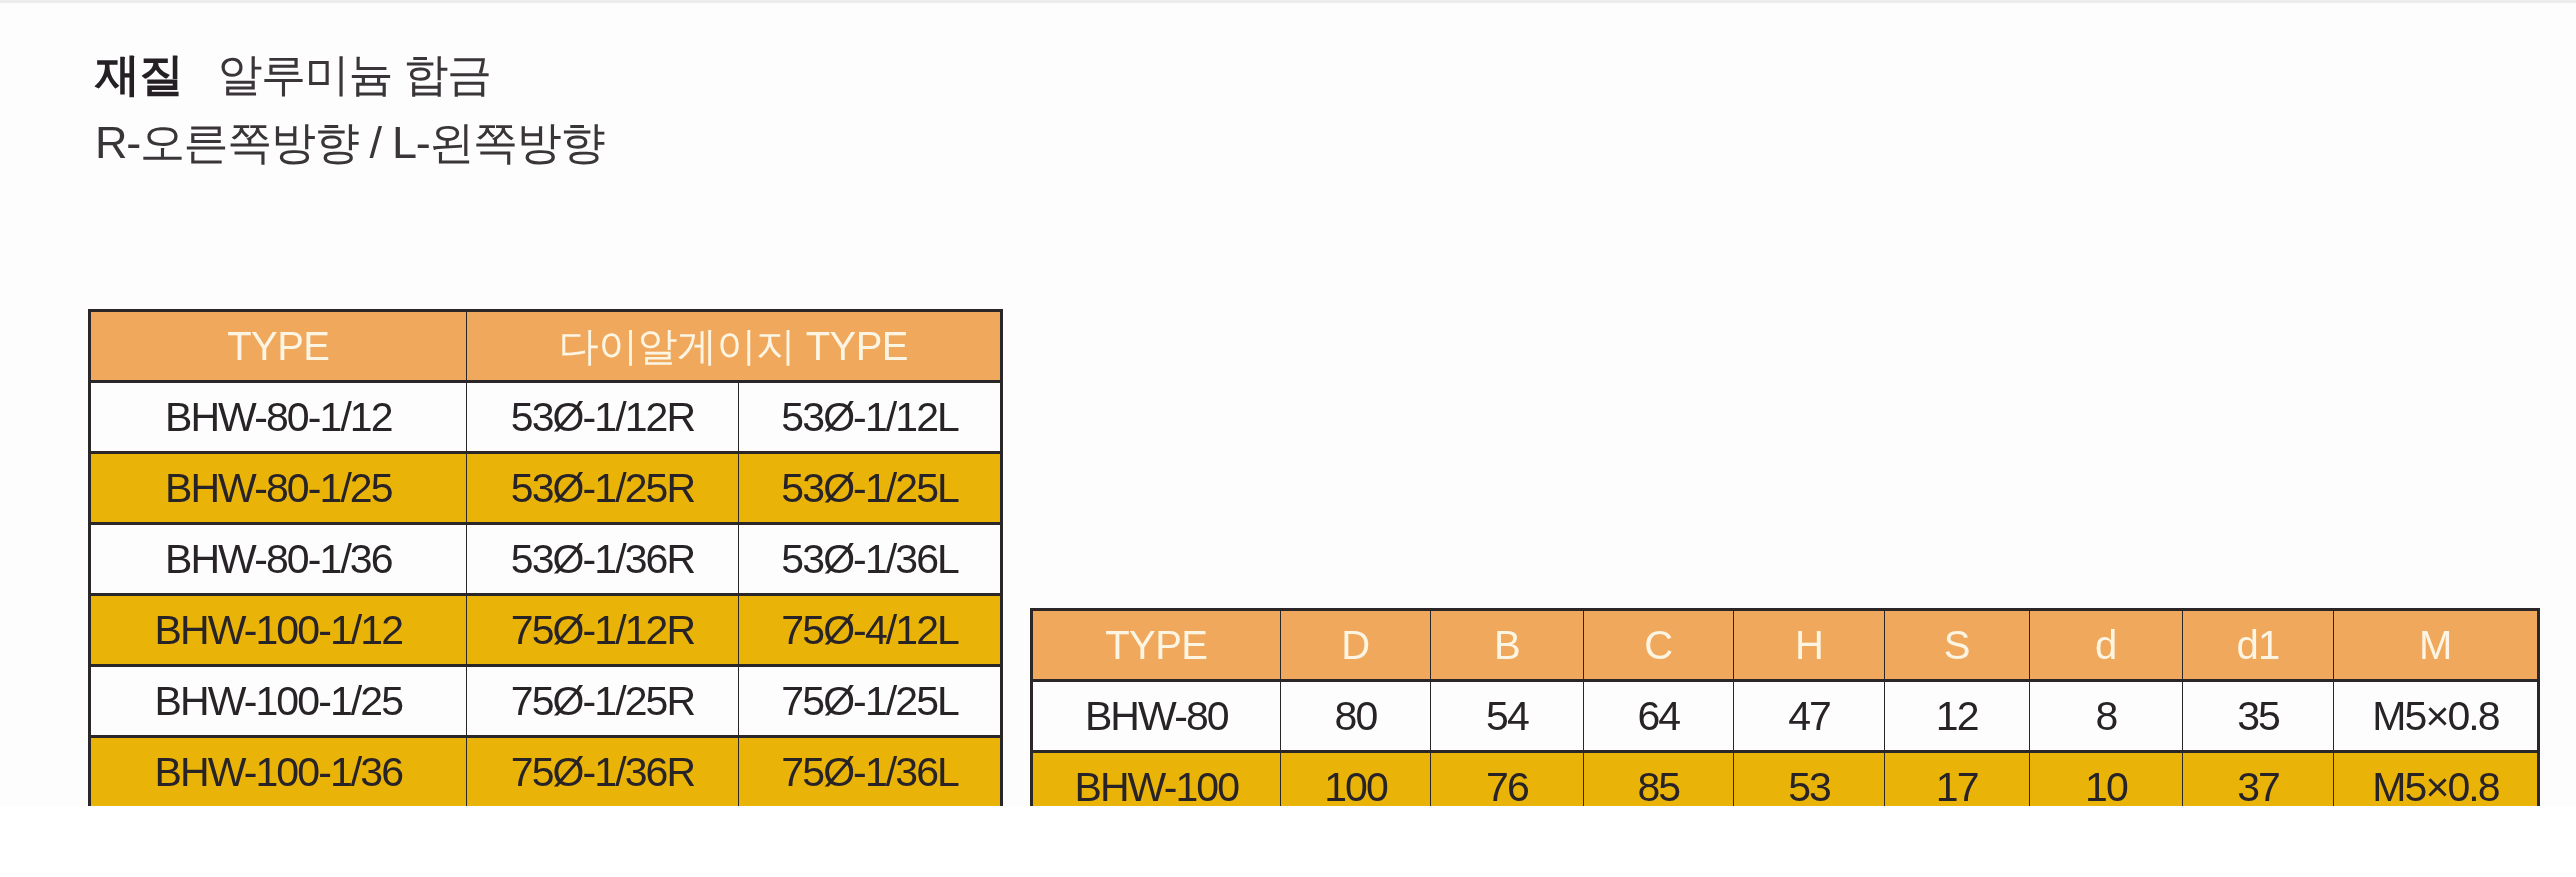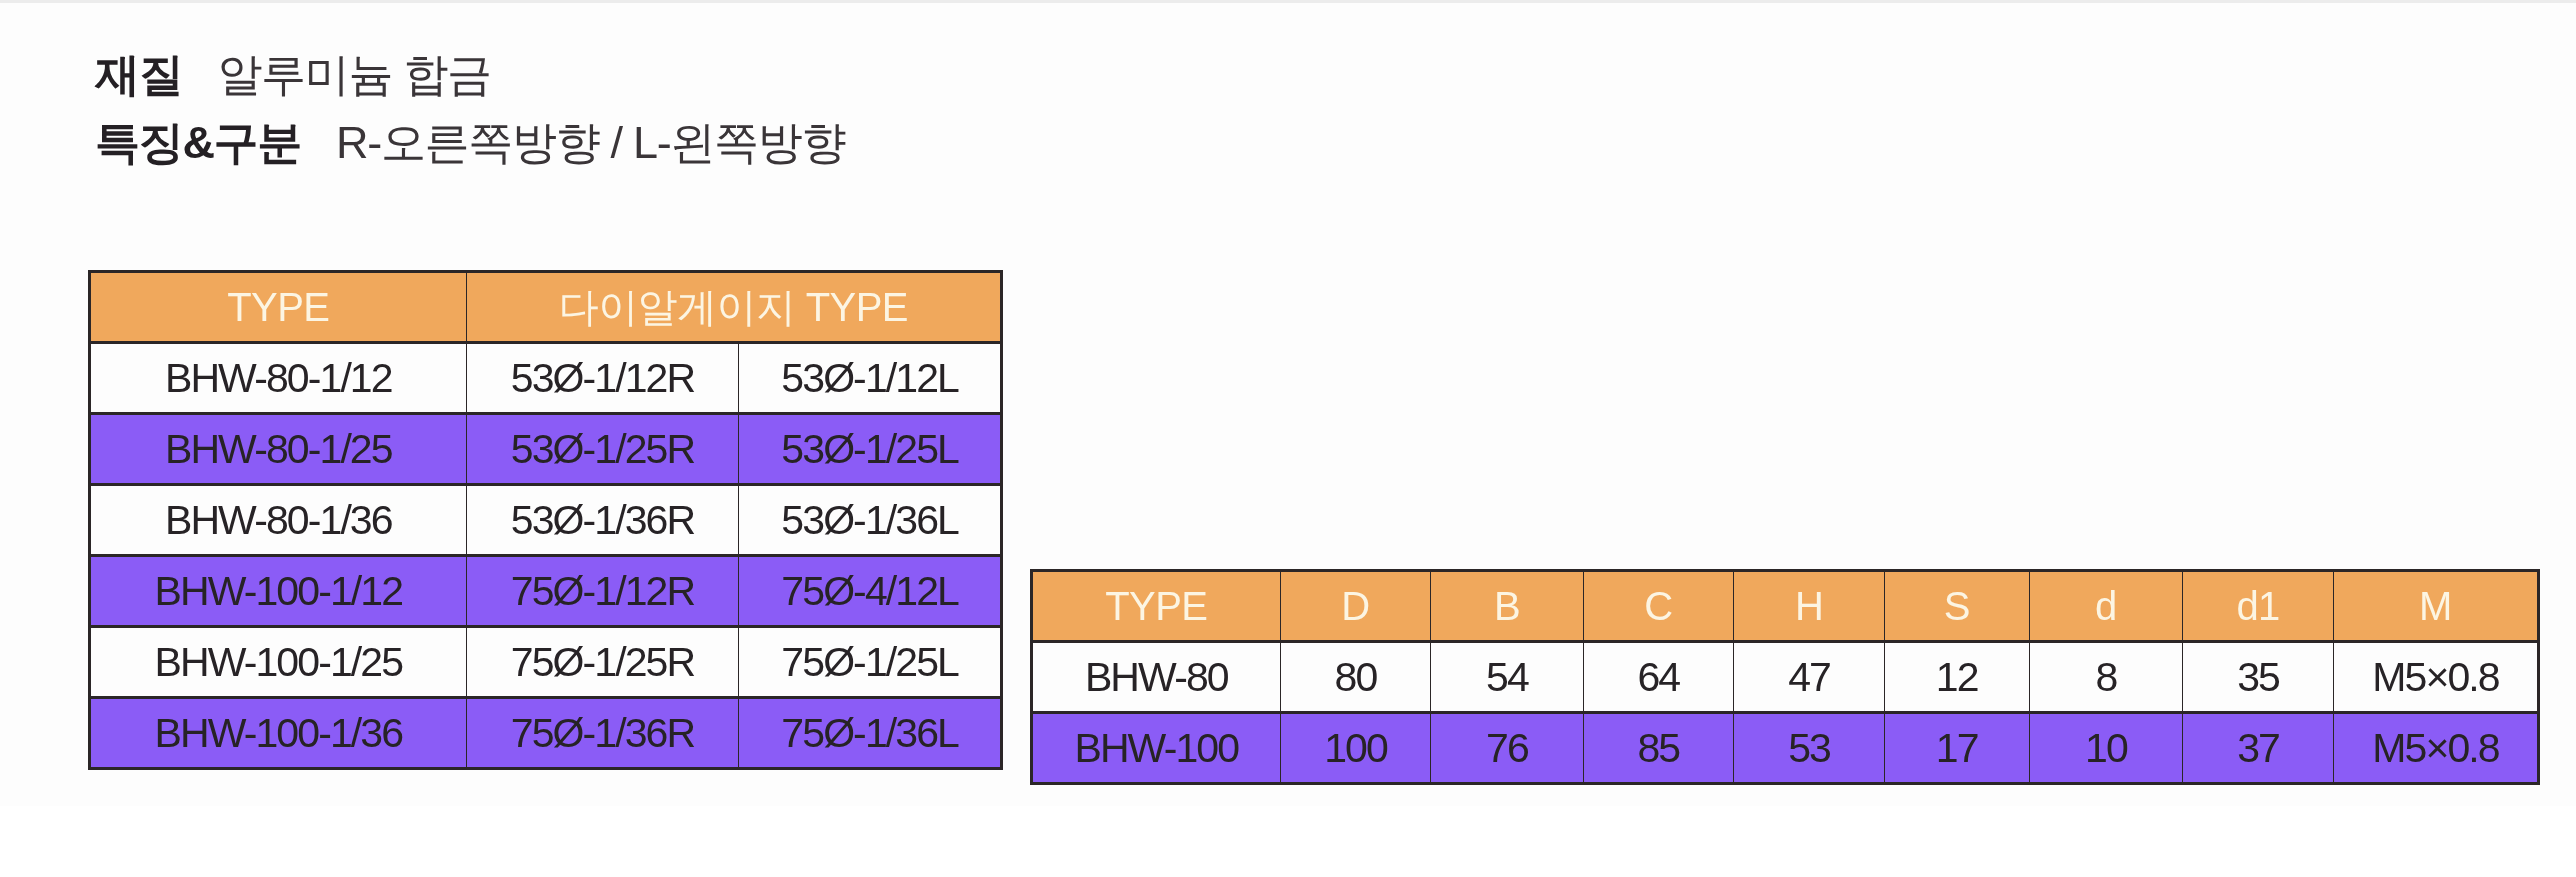--- a/index.html
+++ b/index.html
@@ -49,20 +49,21 @@
 
   
   table {
     border-collapse: collapse;
     table-layout: fixed;
     background: #fdfdfd;
   }
   .spec-table {
     position: absolute;
     border: 3.2px solid #2b2627;
+    margin-top: 39px;
   }
   .left-table {
     left: 88px;
     top: 270px;
     width: 915px;
   }
   .right-table {
     left: 1030px;
     top: 569px;
     width: 1510px;
@@ -85,36 +86,35 @@
     font-weight: normal;
     font-size: 40px;
     letter-spacing: -0.6px;
   }
   td {
     font-size: 41px;
     letter-spacing: -1.9px;
     color: #272326;
   }
   tr.alt td {
-    background: #8b5cf6;
+    background: #eab308;
   }
 </style>
 </head>
 <body>
 
 <div class="page">
   <div class="scan-edge"></div>
 
   <div class="info">
     <div class="info-line">
       <span class="info-label">재질</span>
       <span class="info-value">알루미늄 합금</span>
     </div>
     <div class="info-line">
-      <span class="info-label">특징&amp;구분</span>
       <span class="info-value">R-오른쪽방향 / L-왼쪽방향</span>
     </div>
   </div>
 
   <table class="spec-table left-table">
     <colgroup>
       <col style="width:41.3%">
       <col style="width:29.9%">
       <col style="width:28.8%">
     </colgroup>

